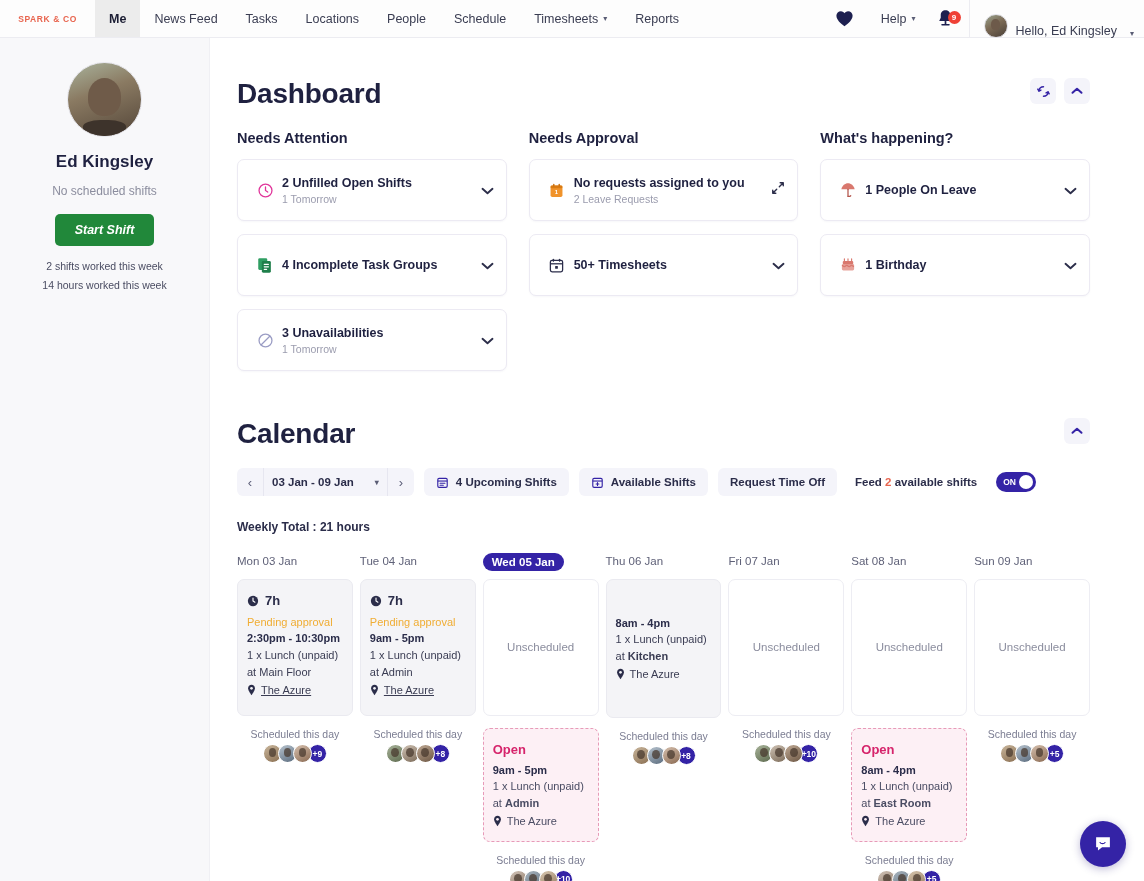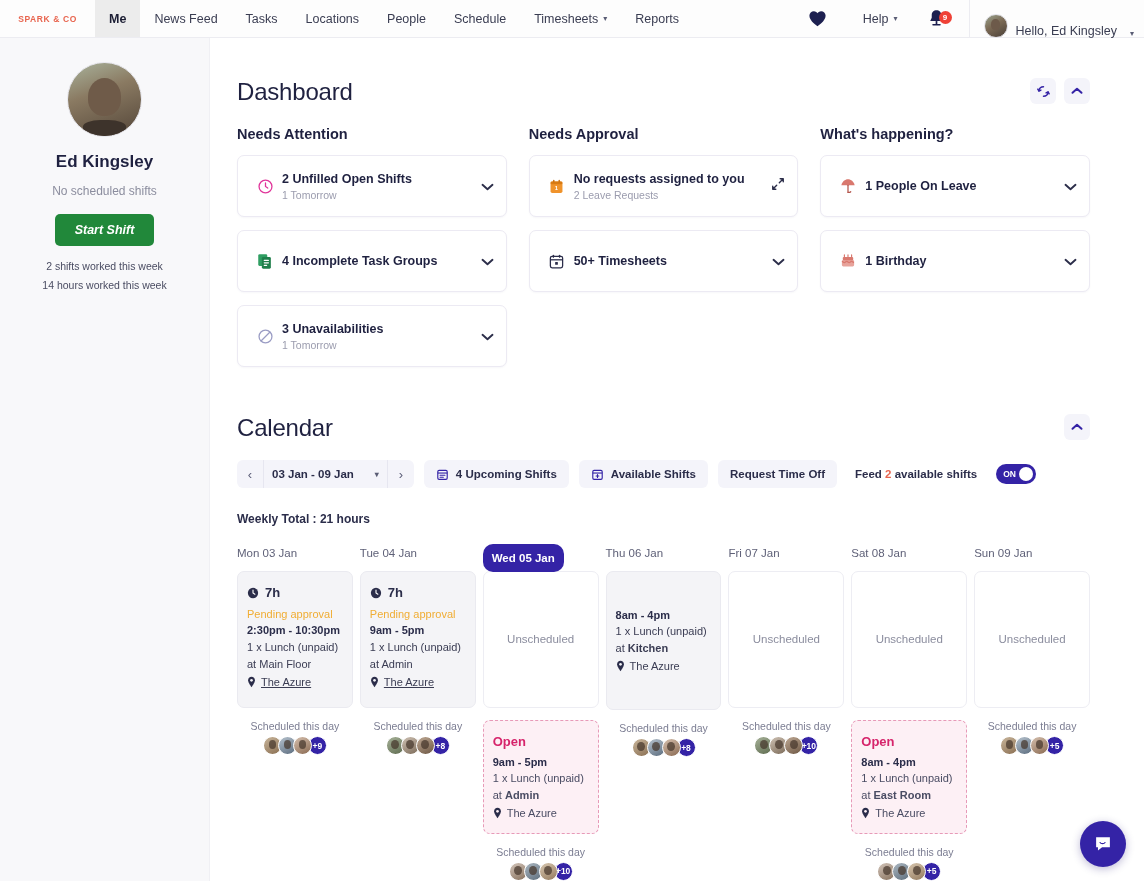--- a/index.html
+++ b/index.html
@@ -22,21 +22,21 @@
     font-size: 8.5px; font-weight: bold; letter-spacing: .6px; color: #e8654f;
   }
   .nav-items { display: flex; align-items: stretch; }
   .nav-item {
     display: flex; align-items: center; padding: 0 14px;
     font-size: 12.5px; color: #3a3d52; white-space: nowrap; cursor: pointer;
   }
   .nav-item.active { background: #ececec; font-weight: bold; color: #1c1e34; }
   .caret { margin-left: 5px; font-size: 8px; color: #5a5d75; }
   .nav-right {
-    margin-left: auto; display: flex; align-items: center; gap: 12px; padding-right: 10px;
+    margin-left: auto; display: flex; align-items: center; gap: 3px; padding-right: 10px;
   }
   .heart-btn { padding: 0 14px; display: flex; align-items: center; cursor: pointer; }
   .help-btn { display: flex; align-items: center; font-size: 12.5px; color: #3a3d52; padding: 0 10px; cursor: pointer; }
   .bell-wrap { position: relative; padding: 0 12px 0 8px; display: flex; align-items: center; cursor: pointer; }
   .bell-badge {
     position: absolute; top: 2px; right: 5px;
     background: #ef4136; color: #fff; font-size: 8px; font-weight: bold;
     min-width: 13px; height: 13px; border-radius: 7px;
     display: flex; align-items: center; justify-content: center; padding: 0 3px;
   }
@@ -84,21 +84,21 @@
     font-family: inherit; font-size: 12.5px; font-weight: bold;
     padding: 9px 20px; border-radius: 5px; cursor: pointer; font-style: italic;
   }
   .side-stat { margin-top: 14px; font-size: 10.5px; color: #4a4c62; }
   .side-stat.second { margin-top: 7px; }
 
   .main { flex: 1; padding: 40px 54px 0 27px; position: relative; overflow: hidden; }
 
   
   .sec-head { display: flex; align-items: flex-start; }
-  .sec-title { font-size: 24px; font-weight: normal; color: #1f2140; letter-spacing: -.2px; }
+  .sec-title { font-size: 28px; font-weight: bold; color: #1f2140; letter-spacing: -.2px; }
   .sec-actions { margin-left: auto; display: flex; gap: 8px; }
   .icon-btn {
     width: 26px; height: 26px; border-radius: 6px; background: #f4f4fa;
     display: flex; align-items: center; justify-content: center; cursor: pointer; border: none;
   }
 
   
   .cols { display: flex; gap: 22px; margin-top: 20px; }
   .col { flex: 1; min-width: 0; }
   .col-title { font-size: 14.5px; font-weight: bold; color: #1f2140; margin-bottom: 13px; }
@@ -562,21 +562,21 @@
               <div class="sched-label">Scheduled this day</div>
               <div class="faces">
                 <div class="face" style="background: linear-gradient(150deg, rgb(168, 179, 154), rgb(94, 107, 79));"></div>
                 <div class="face" style="background: linear-gradient(150deg, rgb(207, 194, 180), rgb(123, 106, 88));"></div>
                 <div class="face" style="background: linear-gradient(150deg, rgb(191, 169, 148), rgb(109, 87, 68));"></div>
                 <div class="face-more">+8</div>
               </div>
             </div>
           </div>
           <div class="day-col">
-            <div style="margin-bottom: 9px; height: 18px;"><div class="day-name today" style="margin-bottom: 0px; height: 28px;">Wed 05 Jan</div></div>
+            <div style="margin-bottom: 9px; height: 18px;"><div class="day-name today" style="margin-bottom: 0px; height: 18px;">Wed 05 Jan</div></div>
             <div class="shift-card empty">
               <span>Unscheduled</span>
             </div>
             <div class="shift-card open" style="margin-top: 12px;">
               <div class="sc-open-title">Open</div>
               <div class="sc-open-body">
                 <div class="sc-strong">9am - 5pm</div>
                 <div>1 x Lunch (unpaid)</div>
                 <div>at <b>Admin</b></div>
                 <div class="sc-loc">

